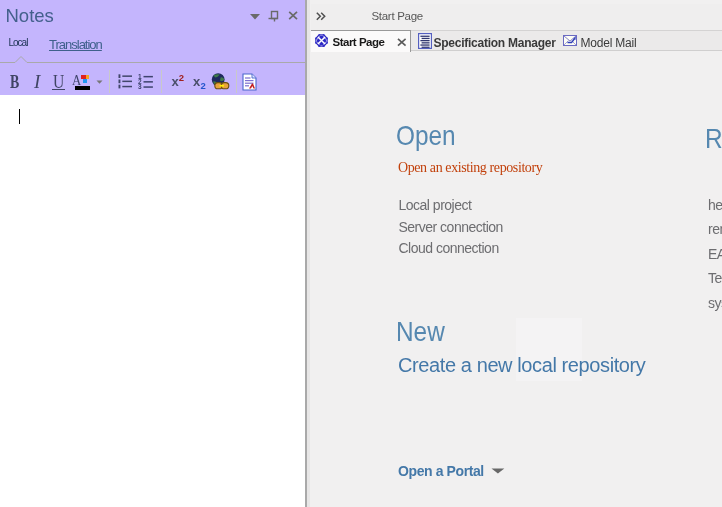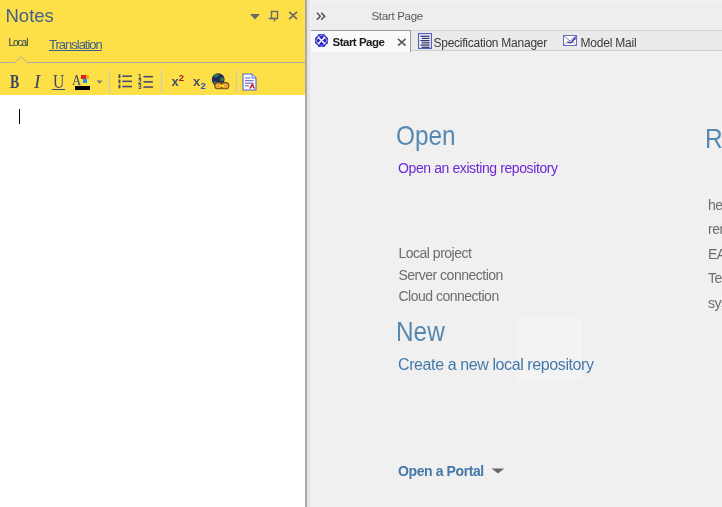--- a/index.html
+++ b/index.html
@@ -3,21 +3,21 @@
 <meta charset="utf-8">
 <style>
 * { margin:0; padding:0; box-sizing:border-box; }
 html,body { width:722px; height:507px; overflow:hidden; }
 body { font-family:"Liberation Sans", sans-serif; background:#f1f0f0; position:relative; }
 .abs { position:absolute; }
 </style>
 </head>
 <body>
 
-<div class="abs" style="left:0; top:0; width:305px; height:507px; background:#fde047;">
+<div class="abs" style="left:0; top:0; width:305px; height:507px; background:#c4b5fd;">
 
   <div class="abs" style="left:5.5px; top:5.2px; font-size:18.5px; color:#43608c;">Notes</div>
 
   <svg class="abs" style="left:248px; top:9px;" width="54" height="14" viewBox="0 0 54 14">
     <path d="M 2 5 L 12 5 L 7 10.5 Z" fill="#6a6a6a"></path>
     <g stroke="#6a6a6a" fill="none">
       <rect x="23.5" y="2.5" width="6" height="7" stroke-width="1.4" fill="none"></rect>
       <line x1="20.5" y1="9.5" x2="29.5" y2="9.5" stroke-width="1.4"></line>
       <line x1="26.5" y1="9.5" x2="26.5" y2="12.5" stroke-width="1.4"></line>
     </g>
@@ -159,39 +159,39 @@
     <rect x="0.6" y="0.6" width="12.8" height="14.8" fill="#fff" stroke="#5560c0" stroke-width="1.2"></rect>
     <g fill="#30366e">
       <rect x="2.4" y="2.6" width="9.2" height="1.3"></rect>
       <rect x="3.6" y="4.8" width="8" height="1.3"></rect>
       <rect x="2.4" y="7" width="9.2" height="1.3"></rect>
       <rect x="3.6" y="9.2" width="8" height="1.3"></rect>
       <rect x="2.4" y="11.4" width="9.2" height="1.3"></rect>
       <rect x="3.6" y="13.6" width="8" height="1.3"></rect>
     </g>
   </svg>
-  <div class="abs" style="left:123px; top:31.5px; font-size:12px; color:#3a3a3a; letter-spacing:-0.25px;">Specification Manager</div>
+  <div class="abs" style="left:123px; top:31.5px; font-size:12px; color:#3a3a3a; letter-spacing:-0.25px;font-weight:bold;">Specification Manager</div>
 
   <svg class="abs" style="left:252.5px; top:30.5px;" width="14" height="11" viewBox="0 0 14 11">
     <rect x="0.5" y="0.5" width="13" height="10" fill="#fdfdf5" stroke="#6a6ac2" stroke-width="1"></rect>
     <path d="M 1 1 L 7 6 L 13 1" fill="none" stroke="#7878c4" stroke-width="0.9"></path>
     <path d="M 1 10 L 5.5 5.5 M 13 10 L 8.5 5.5" fill="none" stroke="#9b9bd0" stroke-width="0.9"></path>
     <path d="M 4.5 7.6 L 8.5 7.6 L 11.5 3.8" fill="none" stroke="#2f3fb8" stroke-width="1.5"></path>
       <path d="M 12.8 1.5 L 12.5 5 L 10.5 3.2 Z" fill="#2f3fb8"></path>
   </svg>
   <div class="abs" style="left:270px; top:31.5px; font-size:12px; color:#3a3a3a; letter-spacing:-0.2px;">Model Mail</div>
 
   <div class="abs" style="left:205px; top:314px; width:66px; height:63px; background:#f4f3f4;"></div>
 
   <div class="abs" style="left:85.5px; top:117px; font-size:28.5px; color:#5688b0; transform:scaleX(0.855); transform-origin:left; line-height:28px;">Open</div>
-  <div class="abs" style="left:87.5px; top:156.5px; font-size:14px; color:#6d28d9; letter-spacing:-0.4px; line-height:14px;">Open an existing repository</div>
-  <div class="abs" style="left:88px; top:191px; font-size:14px; color:#6d6d70; letter-spacing:-0.5px; line-height:21.5px;margin-top:48px;">Local project<br>Server connection<br>Cloud connection</div>
+  <div class="abs" style="left:87.5px; top:156.5px; font-size:14px; color:#c2410c; letter-spacing:-0.4px; line-height:14px;font-family:Liberation Serif, serif;">Open an existing repository</div>
+  <div class="abs" style="left:88px; top:191px; font-size:14px; color:#6d6d70; letter-spacing:-0.5px; line-height:21.5px;">Local project<br>Server connection<br>Cloud connection</div>
 
   <div class="abs" style="left:85.5px; top:313.2px; font-size:28.5px; color:#5688b0; transform:scaleX(0.855); transform-origin:left; line-height:28px;">New</div>
-  <div class="abs" style="left:87.5px; top:354px; font-size:16px; color:#4478a8; letter-spacing:-0.4px; line-height:14px;">Create a new local repository</div>
+  <div class="abs" style="left:87.5px; top:354px; font-size:20px; color:#4478a8; letter-spacing:-0.4px; line-height:14px;">Create a new local repository</div>
   <div class="abs" style="left:87.5px; top:460px; font-size:14px; color:#4478a8; letter-spacing:-0.4px; line-height:14px;font-weight:bold;">Open a Portal</div>
   <svg class="abs" style="left:180px; top:463.5px;" width="14" height="6" viewBox="0 0 14 6">
       <path d="M 0.5 0.4 L 13.3 0.4 L 6.9 5.6 Z" fill="#686868"></path>
     </svg>
 
   <div class="abs" style="left:394.5px; top:120px; font-size:28.5px; color:#5688b0; transform:scaleX(0.855); transform-origin:left; line-height:28px;">Recent</div>
   <div class="abs" style="left:397.5px; top:188.5px; font-size:14px; color:#6d6d70; letter-spacing:-0.5px; line-height:24.5px;">heathrow<br>rental<br>EAExample<br>Test<br>system</div>
 </div>
 
 </body></html>

